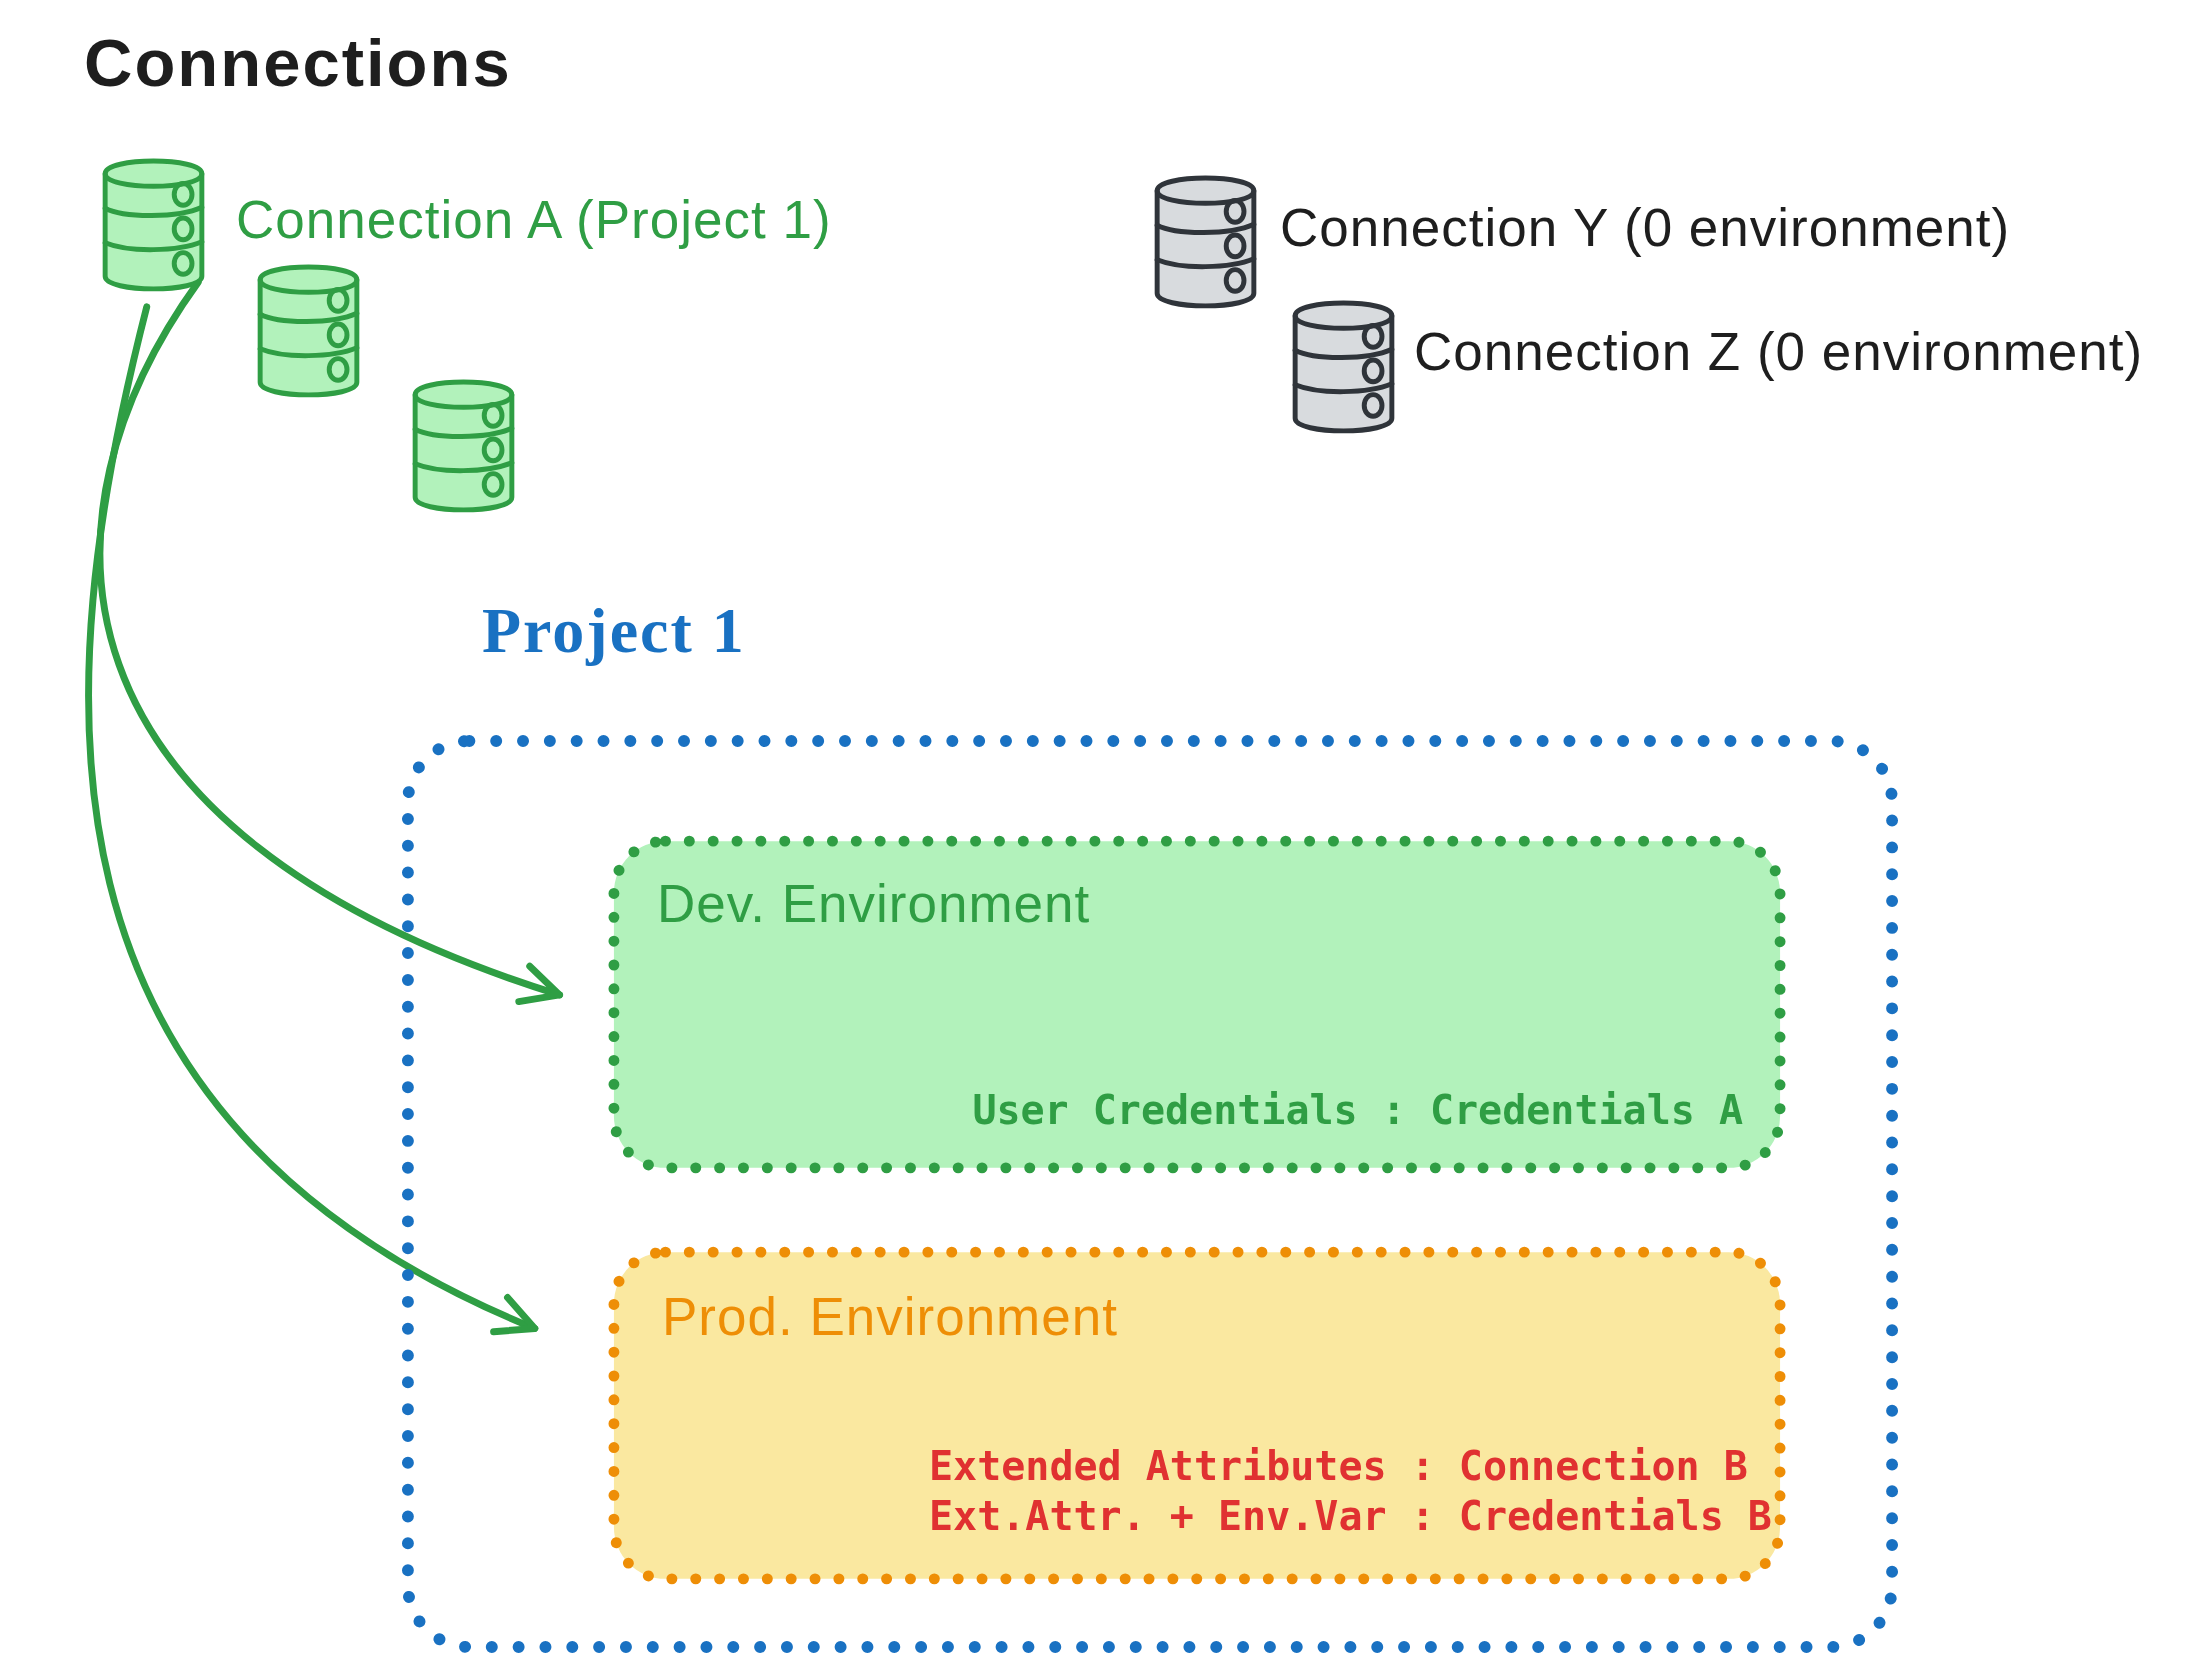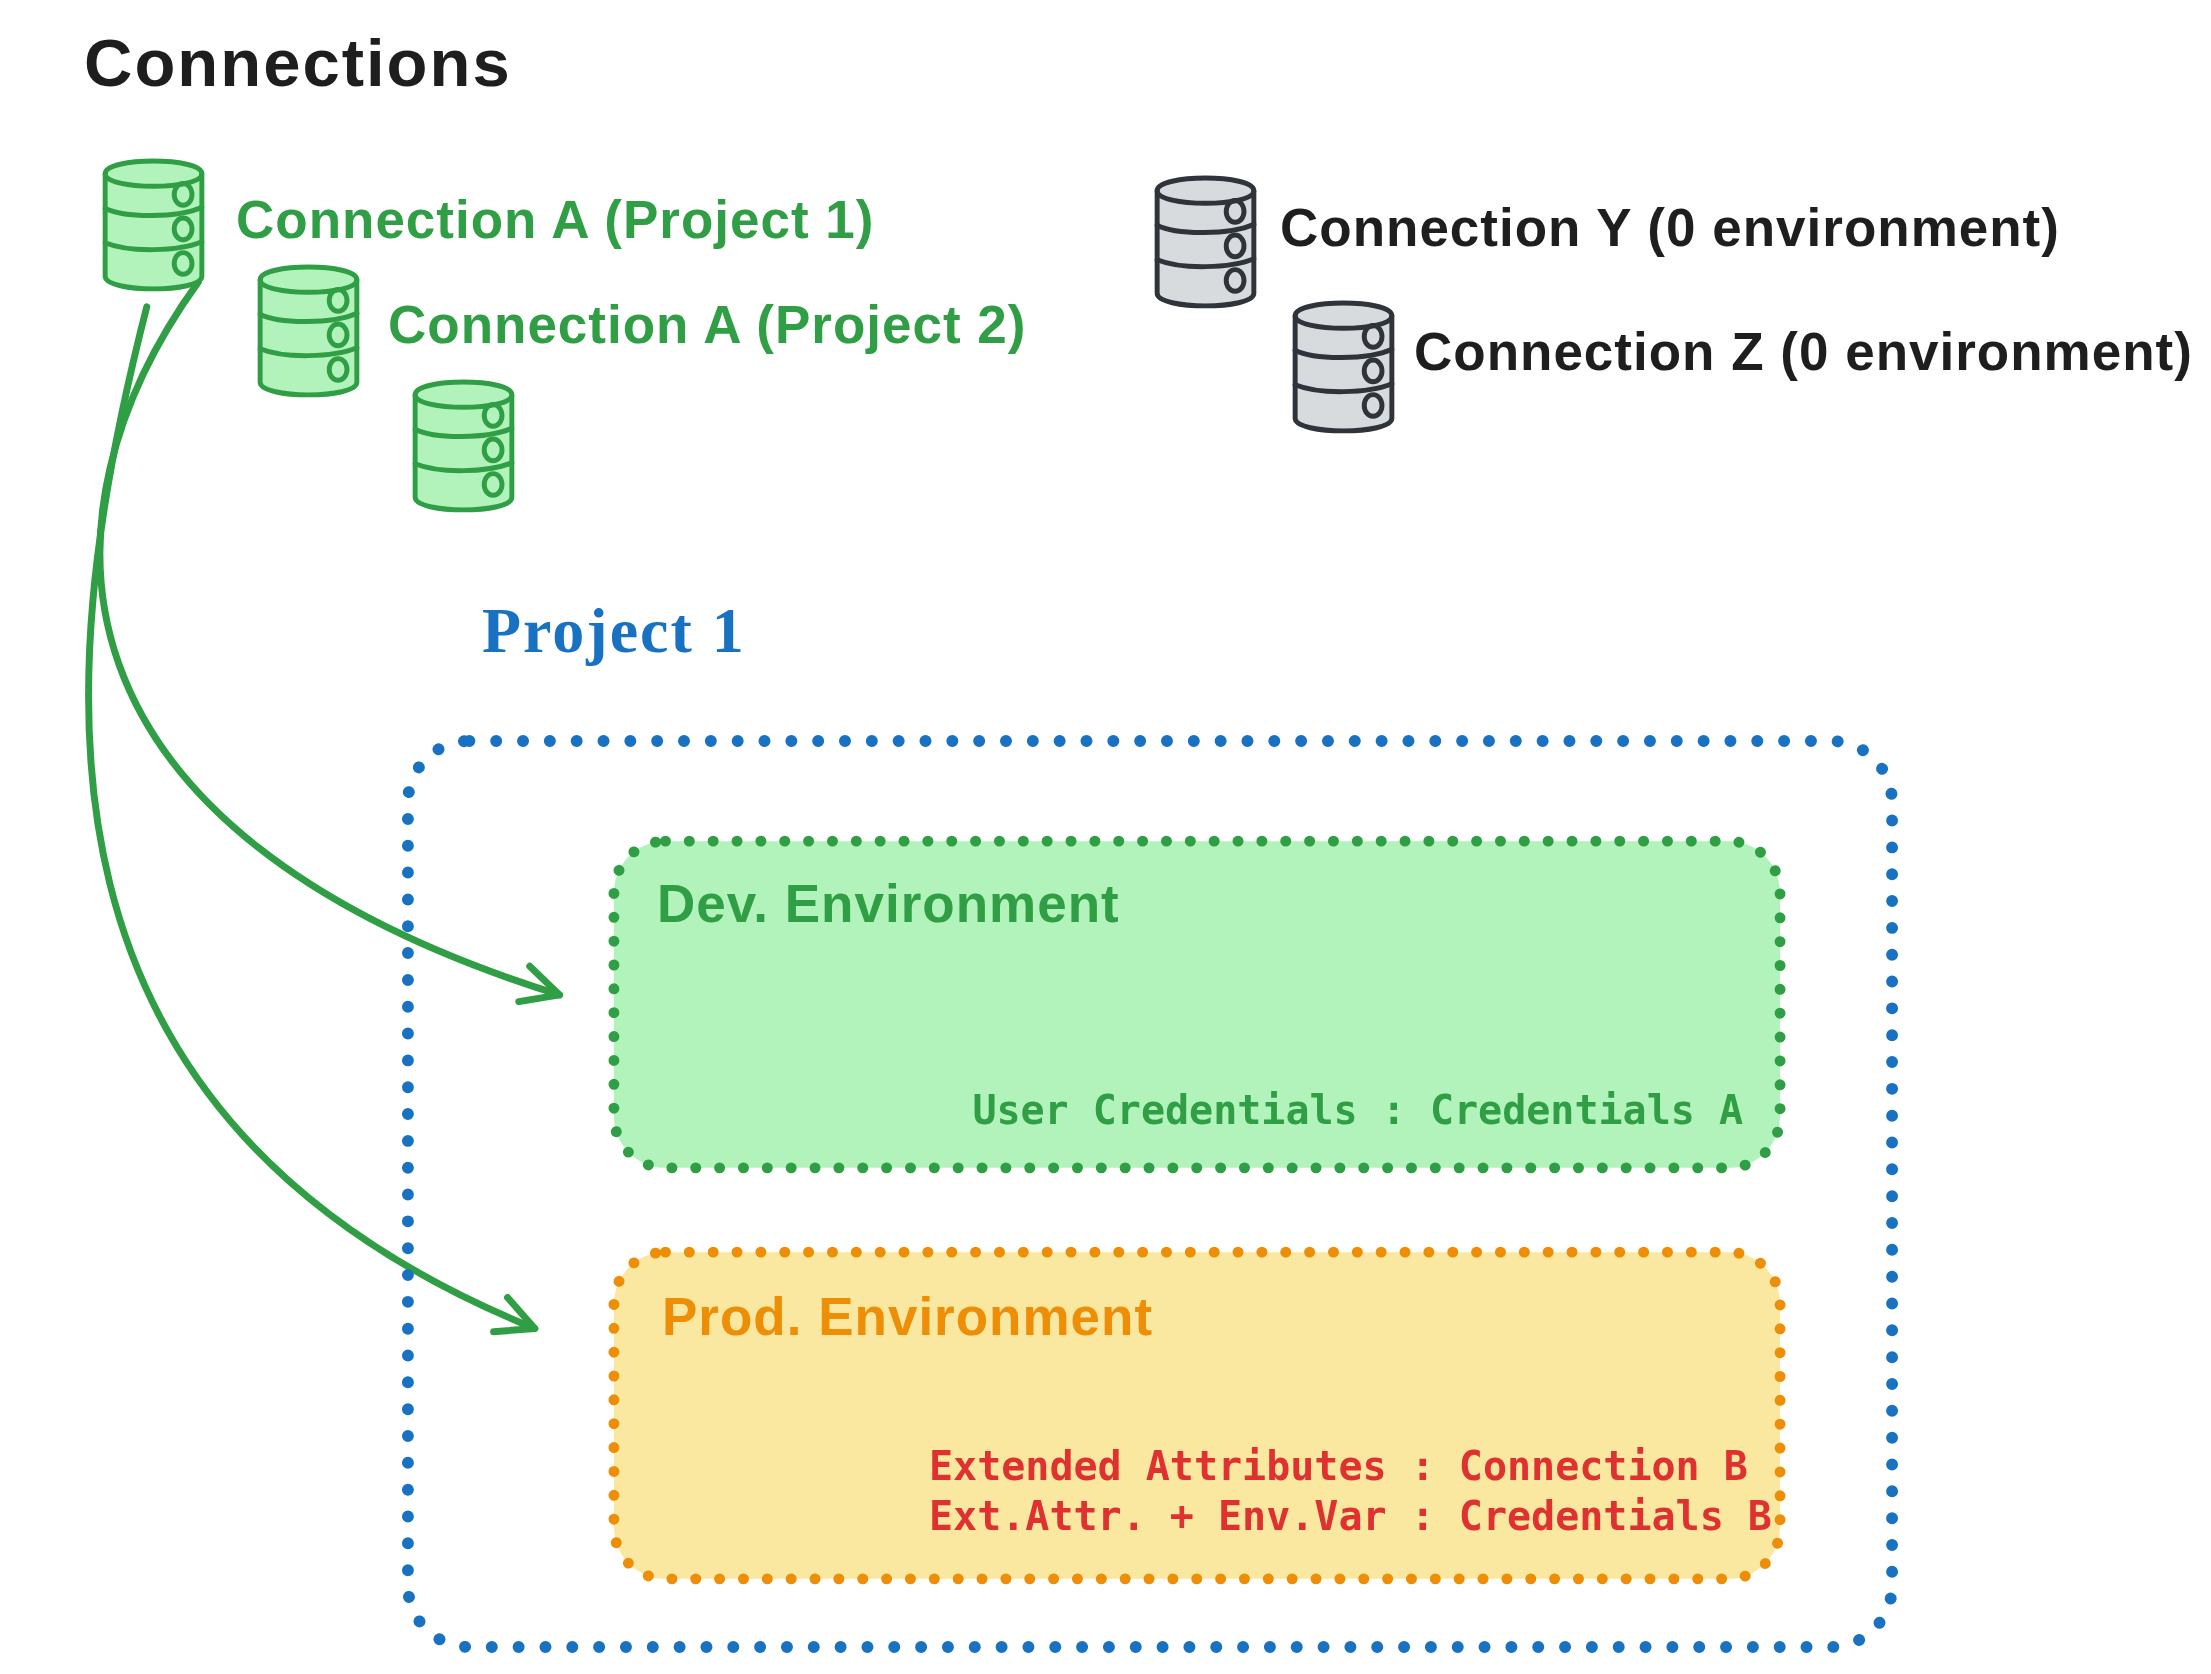--- a/index.html
+++ b/index.html
@@ -18,21 +18,21 @@
     position:relative;
     width:2212px;height:1674px;
     background:#ffffff;
     overflow:hidden;
     font-family:"Liberation Sans", sans-serif;
     border-radius:14px;
   }
   .abs{position:absolute;}
   .hand{
     font-family:"Liberation Sans", sans-serif;
-    font-weight:700;
+    font-weight:400;
     letter-spacing:1px;
     white-space:nowrap;
     line-height:1.15;
   }
   .mono{
     font-family:"DejaVu Sans Mono", monospace;
     font-weight:700;
     white-space:nowrap;
   }
   .diagram-title{
@@ -93,21 +93,20 @@
 
   <svg class="db db-green" style="left:249px;top:255px" width="119" height="150" viewBox="0 0 120 152">
     <path class="db-body" d="M11 25 C11 8 109 8 109 25 L109 129 C109 146 11 146 11 129 Z"></path>
     <path class="db-line" d="M11 25 C11 42 109 42 109 25"></path>
     <path class="db-line" d="M11 60 C30 70 85 70 109 59"></path>
     <path class="db-line" d="M11 95 C35 105 85 104 109 94"></path>
     <ellipse class="db-ring" cx="90" cy="46" rx="9" ry="11"></ellipse>
     <ellipse class="db-ring" cx="90" cy="81" rx="9" ry="11"></ellipse>
     <ellipse class="db-ring" cx="90" cy="116" rx="9" ry="11"></ellipse>
   </svg>
-  <div class="abs hand conn-label-green" style="left:388px;top:295px">Connection A (Project 2)</div>
 
   <svg class="db db-green" style="left:404px;top:370px" width="119" height="150" viewBox="0 0 120 152">
     <path class="db-body" d="M11 25 C11 8 109 8 109 25 L109 129 C109 146 11 146 11 129 Z"></path>
     <path class="db-line" d="M11 25 C11 42 109 42 109 25"></path>
     <path class="db-line" d="M11 60 C30 70 85 70 109 59"></path>
     <path class="db-line" d="M11 95 C35 105 85 104 109 94"></path>
     <ellipse class="db-ring" cx="90" cy="46" rx="9" ry="11"></ellipse>
     <ellipse class="db-ring" cx="90" cy="81" rx="9" ry="11"></ellipse>
     <ellipse class="db-ring" cx="90" cy="116" rx="9" ry="11"></ellipse>
   </svg>

